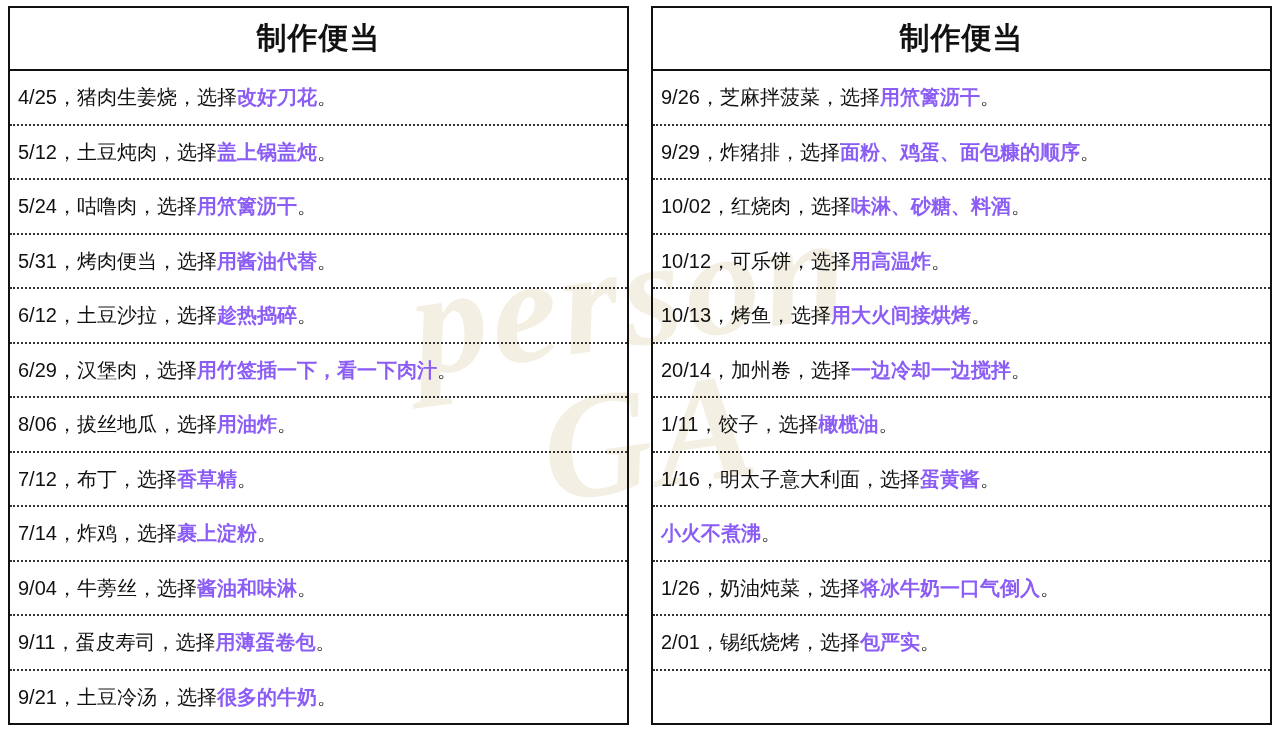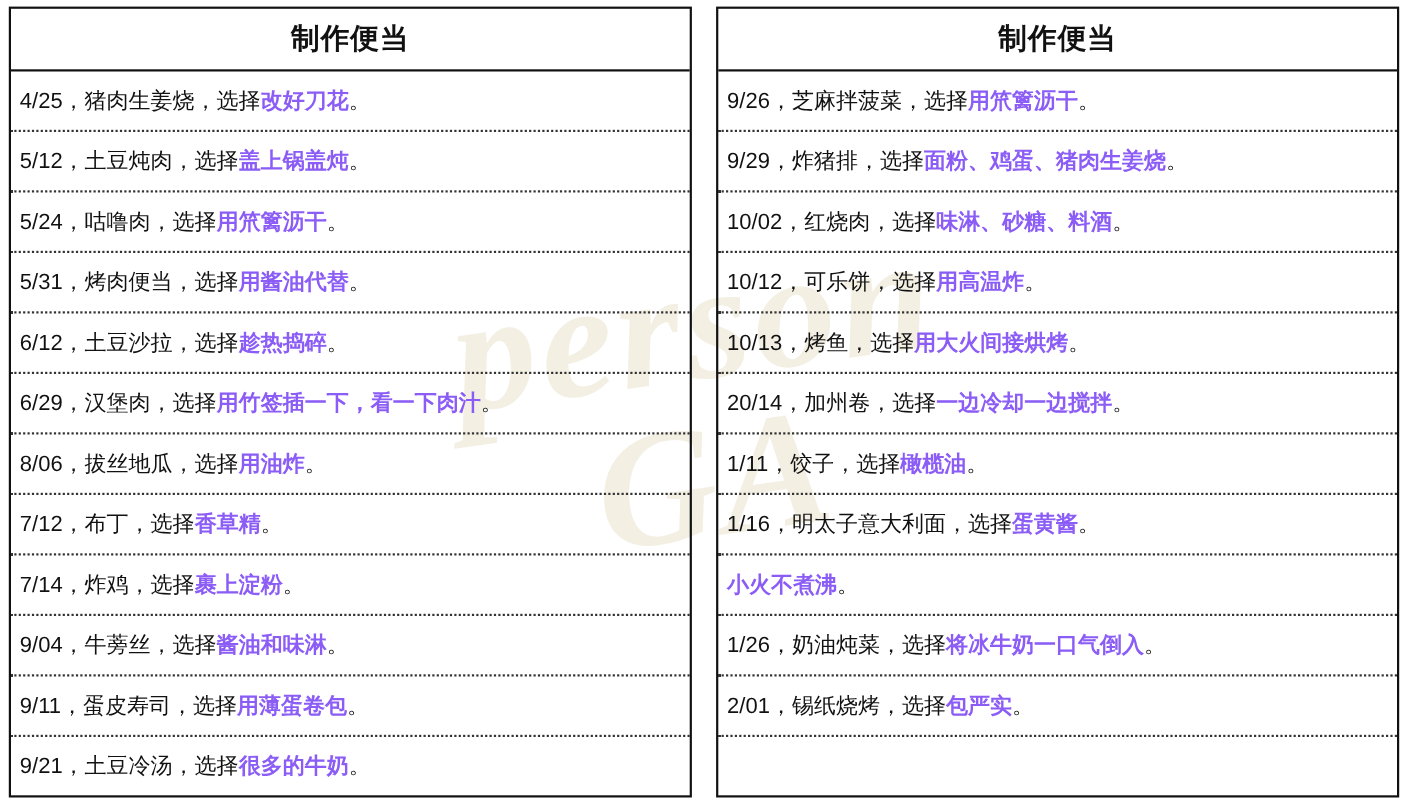--- a/index.html
+++ b/index.html
@@ -56,21 +56,21 @@
     display: flex;
     flex-direction: column;
     border: 2px solid #111111;
     box-sizing: border-box;
     background: transparent;
   }
 
   .panel-header {
     border-bottom: 2px solid #111111;
     text-align: center;
-    font-size: 26px;
+    font-size: 30px;
     font-weight: bold;
     color: #111111;
     padding: 10px 0 10px 0;
     font-family: "Liberation Sans", "DejaVu Sans", sans-serif;
     letter-spacing: 1px;
   }
 
   .rows {
     flex: 1 1 auto;
     display: flex;
@@ -183,21 +183,21 @@
   <div class="panel">
     <div class="panel-header">制作便当</div>
     <div class="rows" id="rows-1">
         <div class="row">
           <span>9/26，芝麻拌菠菜，选择</span>
           <span class="hl">用笊篱沥干</span>
           <span>。</span>
         </div>
         <div class="row">
           <span>9/29，炸猪排，选择</span>
-          <span class="hl">面粉、鸡蛋、猪肉生姜烧</span>
+          <span class="hl">面粉、鸡蛋、面包糠的顺序</span>
           <span>。</span>
         </div>
         <div class="row">
           <span>10/02，红烧肉，选择</span>
           <span class="hl">味淋、砂糖、料酒</span>
           <span>。</span>
         </div>
         <div class="row">
           <span>10/12，可乐饼，选择</span>
           <span class="hl">用高温炸</span>

